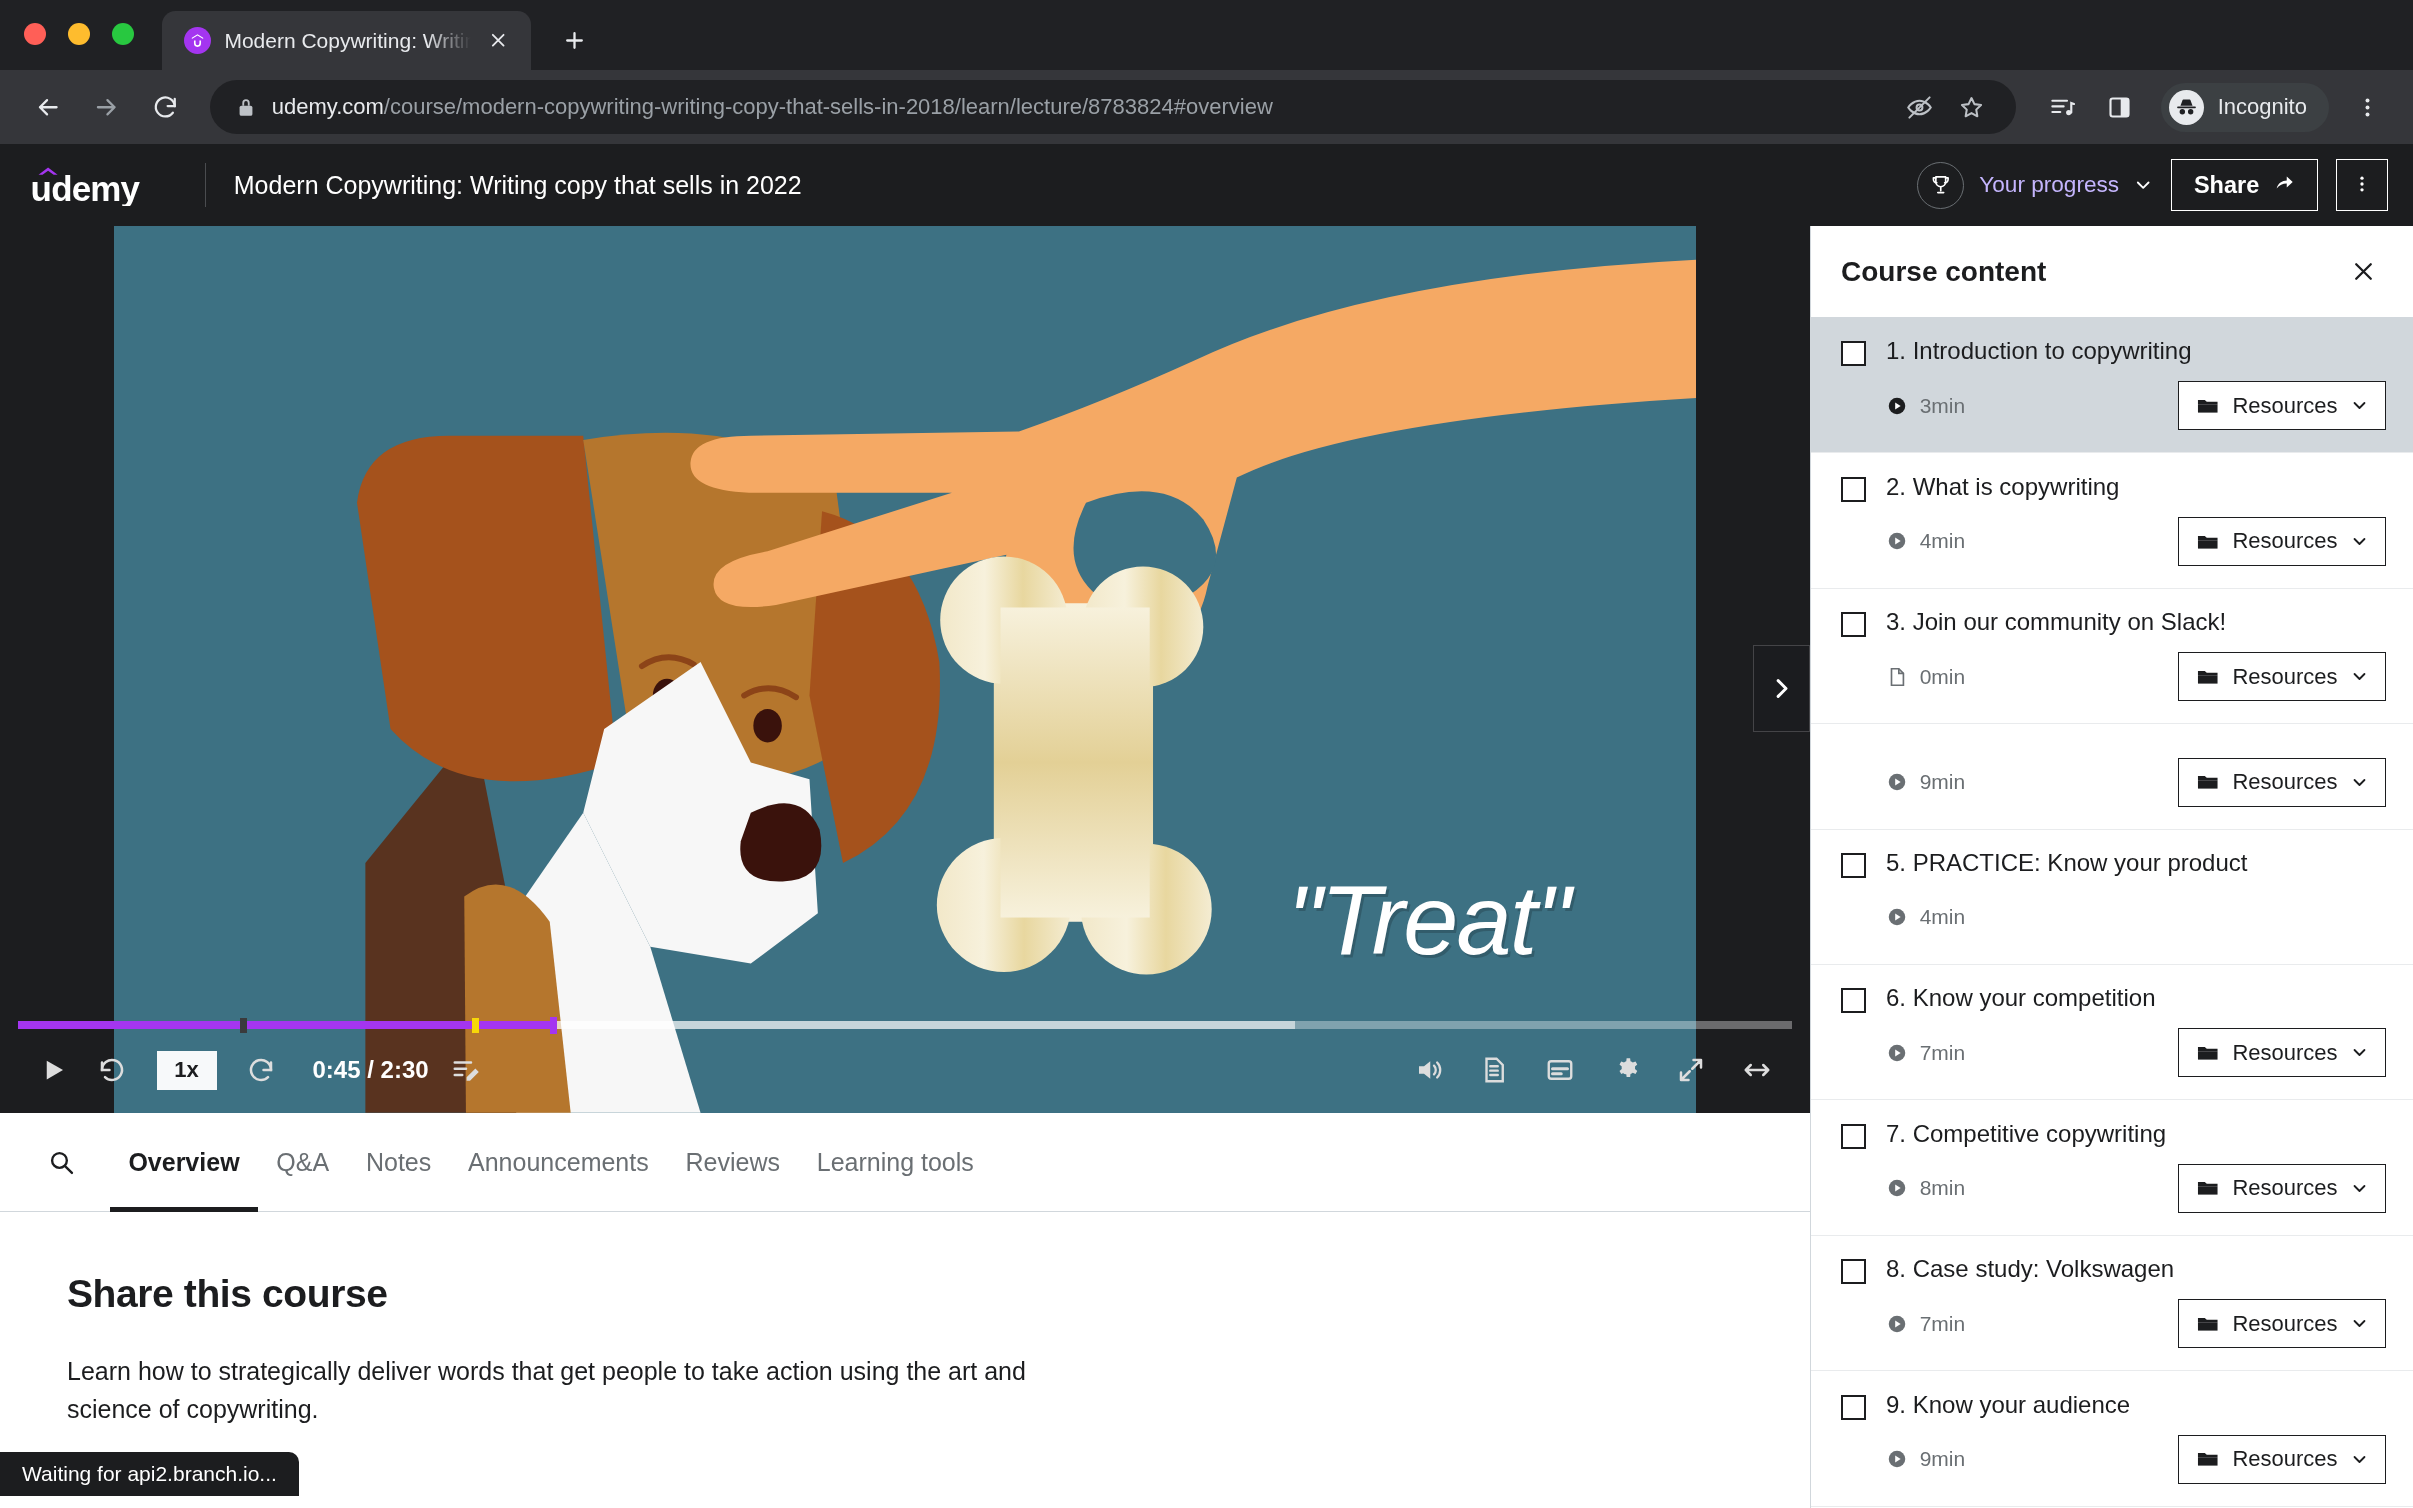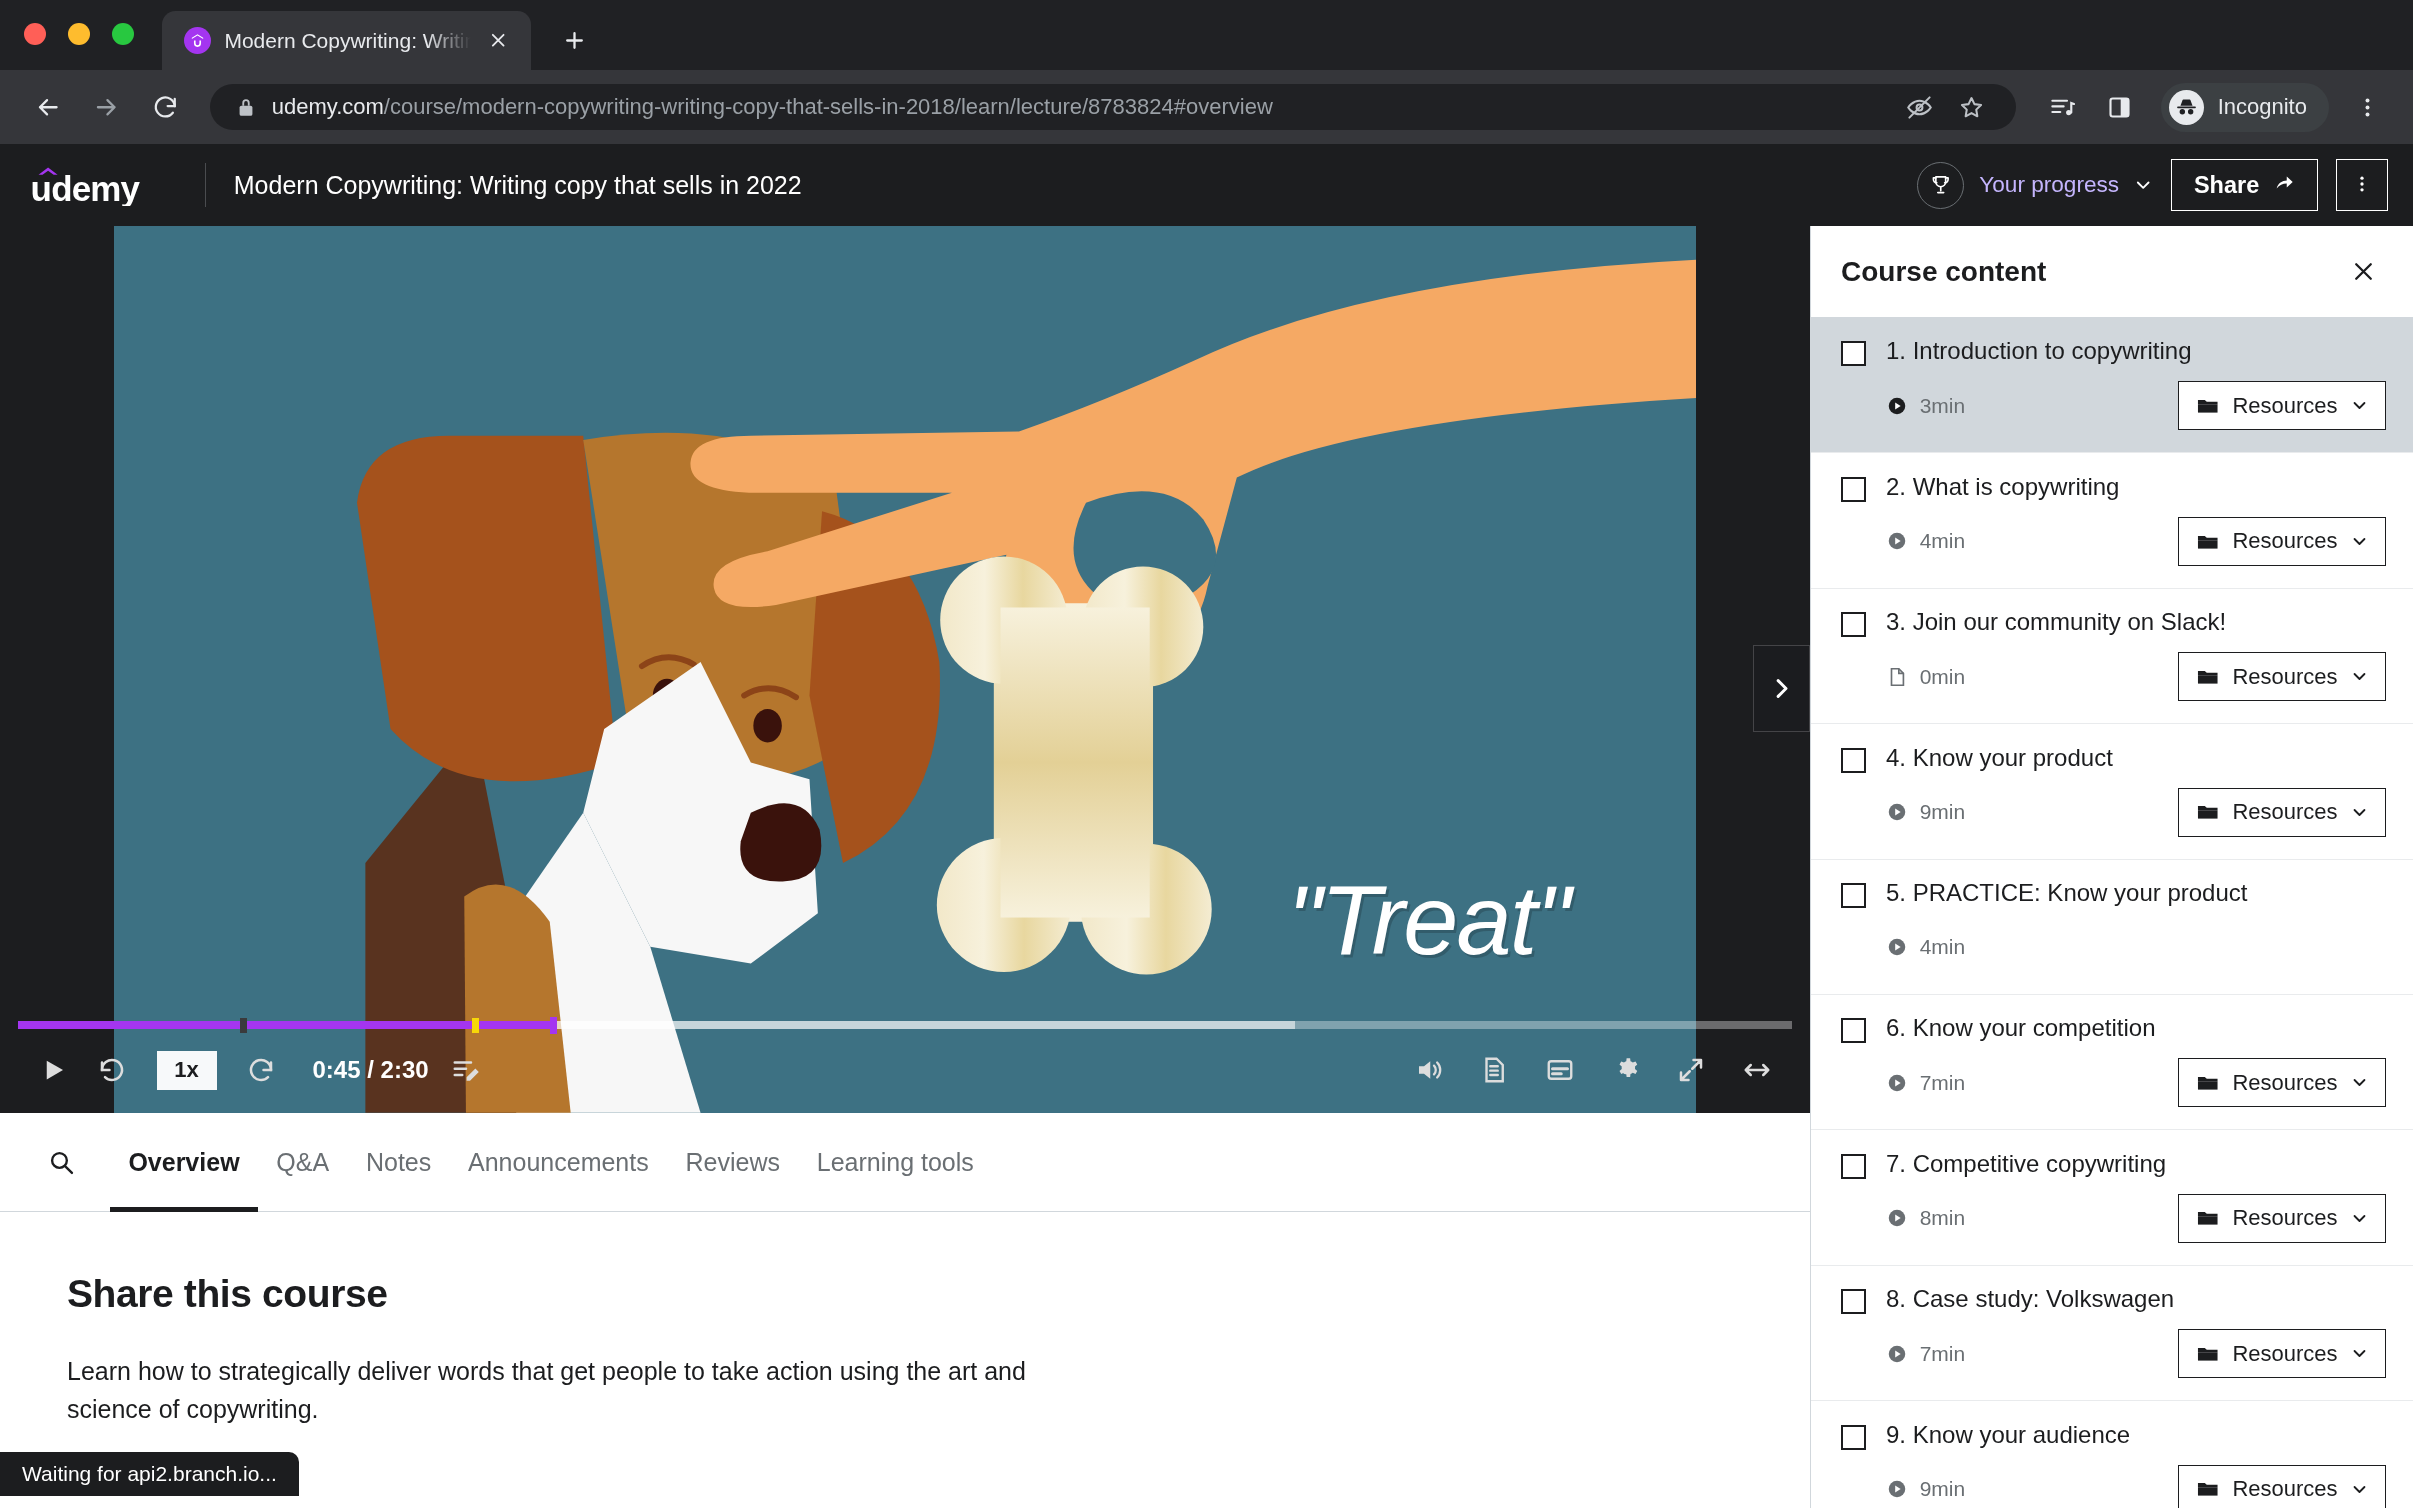--- a/index.html
+++ b/index.html
@@ -46,21 +46,21 @@
   .newtab { width: 50px; height: 50px; display:flex; align-items:center; justify-content:center; margin-left: 18.4px; margin-bottom: 5px; }
   .newtab svg { width: 25px; height: 25px; }
 
   .toolbar {
     height: 74px; background: #35363a;
     display: flex; align-items: center; padding: 0 22px; gap: 6.7px;
   }
   .navbtn { width: 52px; height: 52px; border-radius: 50%; display:flex; align-items:center; justify-content:center; }
   .navbtn svg { width: 28.5px; height: 28.5px; }
   .omnibox {
-    flex: 1 1 auto; height: 46px; background: #202124; border-radius: 27px;
+    flex: 1 1 auto; height: 54px; background: #202124; border-radius: 27px;
     display: flex; align-items: center; padding: 0 25px; gap: 15px; margin: 0 15px 0 11.7px;
     min-width: 0;
   }
   .omni-lock svg { width: 22px; height: 25px; display:block; }
   .omni-url { font-size: 22px; white-space: nowrap; overflow: hidden; color: #9aa0a6; }
   .omni-url b { color: #e8eaed; font-weight: 400; }
   .omni-actions { display: flex; align-items: center; gap: 13.4px; margin-left: auto; padding-left: 17px; }
   .omni-actions .ic { width: 39px; height: 39px; display:flex; align-items:center; justify-content:center; }
   .omni-actions .ic svg { width: 27px; height: 27px; }
   .tb-icons { display: flex; align-items: center; gap: 8.4px; }
@@ -616,24 +616,20 @@
                 <span class="cv">
                     <svg viewBox="0 0 24 24" fill="none" stroke="#1c1d1f" stroke-width="2.6" stroke-linecap="round" stroke-linejoin="round">
                       <path d="M5 8.5l7 7 7-7"></path>
                     </svg>
                   </span>
               </button>
             </div>
           </div>
 
           <div class="cc-item">
-            <div class="cc-row1">
-              <span class="cc-check"></span>
-              <span class="cc-title">4. Know your product</span>
-            </div>
             <div class="cc-row2">
               <span class="cc-meta">
                 <span>
                     <svg viewBox="0 0 24 24" fill="#6a6f73">
                       <circle cx="12" cy="12" r="9"></circle>
                       <path d="M10 8.2v7.6l6-3.8z" fill="#fff"></path>
                     </svg>
                   </span>
                 <span>9min</span>
               </span>

